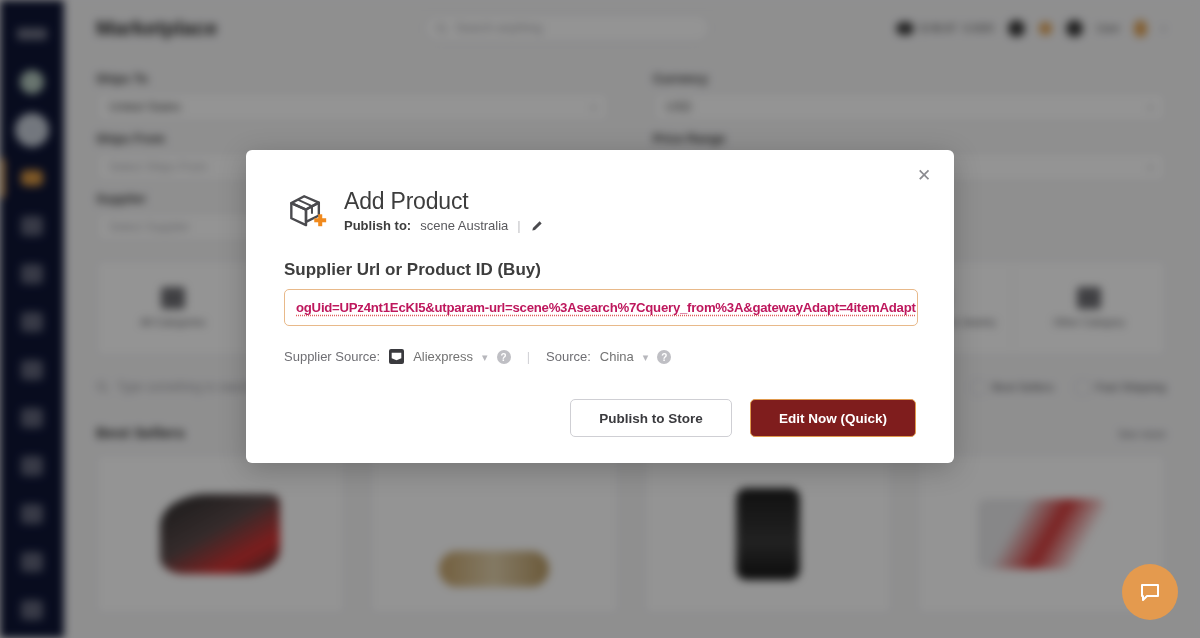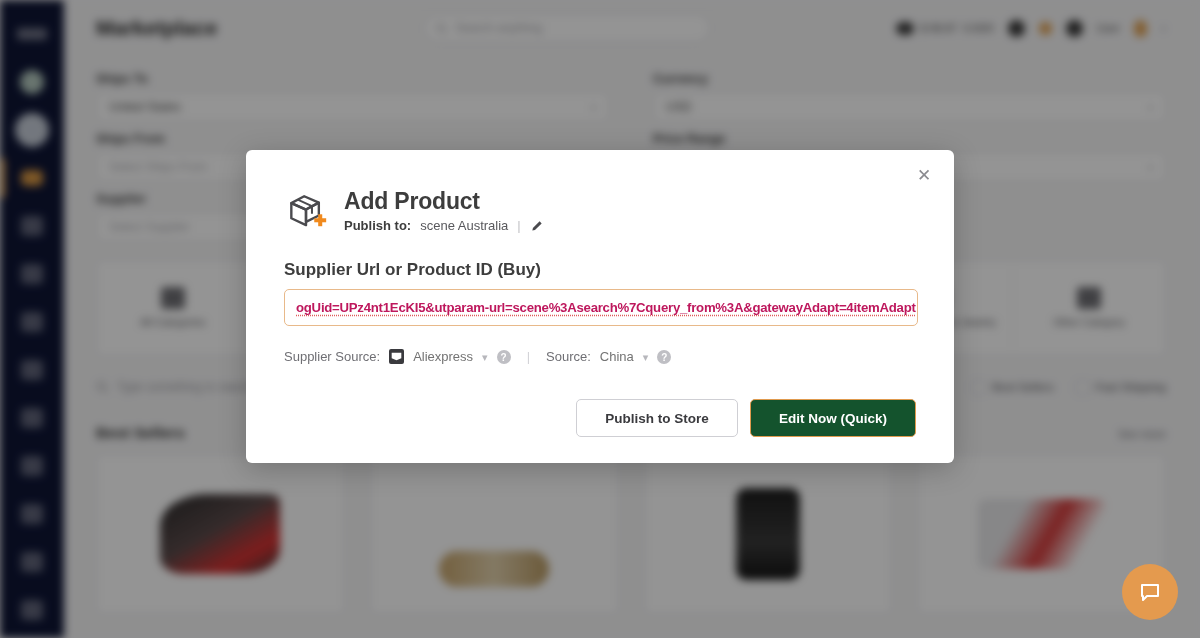--- a/index.html
+++ b/index.html
@@ -161,21 +161,21 @@
   .modal-close {
     position: absolute; right: 19px; top: 14px;
     width: 22px; height: 22px;
     color: #8b8b90; font-size: 17px;
     display: flex; align-items: center; justify-content: center;
     cursor: pointer;
     font-family: "Liberation Sans", sans-serif;
   }
   .m-head { display: flex; align-items: flex-start; gap: 16px; margin-top: 12px;}
   .m-head-txt h2 {
-    margin: 0 0 3px 0; font-size: 23px; color: #3d3d3d; font-weight: bold;
+    margin: 0 0 3px 0; font-size: 23px; color: #3d3d3d; font-weight: normal;
     letter-spacing: -0.2px;
   }
   .m-pub { font-size: 13px; color: #58585c; display: flex; align-items: center; gap: 9px;}
   .m-pub b { color: #3d3d3d; font-weight: bold;}
   .m-pub .sep { color: #c3c3c7; }
   .pencil { cursor: pointer; }
 
   .field-label {
     margin-top: 27px; font-size: 17px; font-weight: bold; color: #3d3d3d;
   }
@@ -216,33 +216,33 @@
   .dd-chev { color: #b7b7bc; font-size: 11px; }
   .qmark {
     width: 14px; height: 14px; border-radius: 50%;
     background: #bfbfc4; color: #fff; font-size: 10px; font-weight: bold;
     display: flex; align-items: center; justify-content: center;
   }
   .vsep { color: #d3d3d7; margin: 0 7px; }
 
   .btn-row {
     position: absolute; right: 38px; bottom: 26px;
-    display: flex; gap: 12px;
+    display: flex; gap: 18px;
   }
   .btn {
     height: 38px; border-radius: 5px;
     display: flex; align-items: center; justify-content: center;
     font-size: 13.5px; font-weight: bold;
     cursor: pointer;
   }
   .btn-secondary {
     width: 162px; background: #fff; border: 1px solid #cfcfd4; color: #3a3a3e;
   }
   .btn-primary {
-    width: 166px; background: #14532d; border: 1px solid #e09a4e; color: #fff;
+    width: 166px; background: #7f1d1d; border: 1px solid #e09a4e; color: #fff;
   }
 </style>
 </head>
 <body>
 
 <div id="app">
 
   <div id="bg">
 
     <div class="sidebar">

